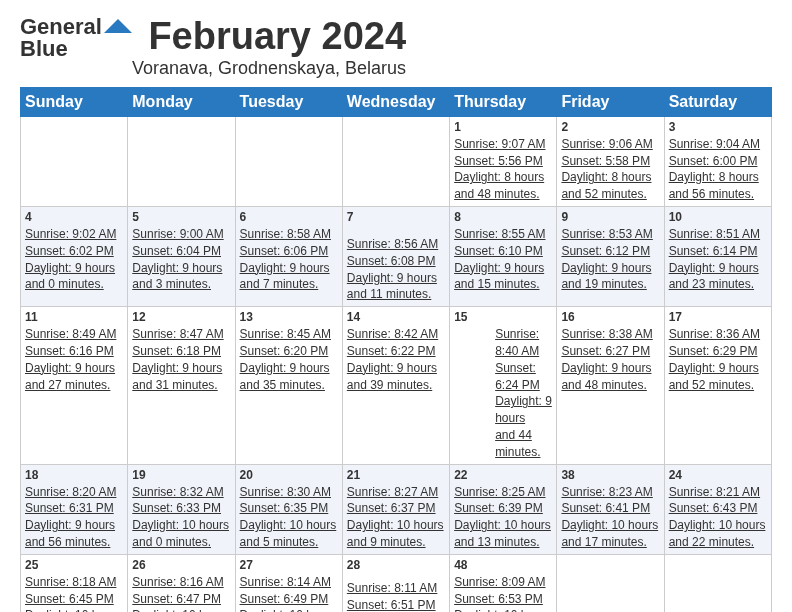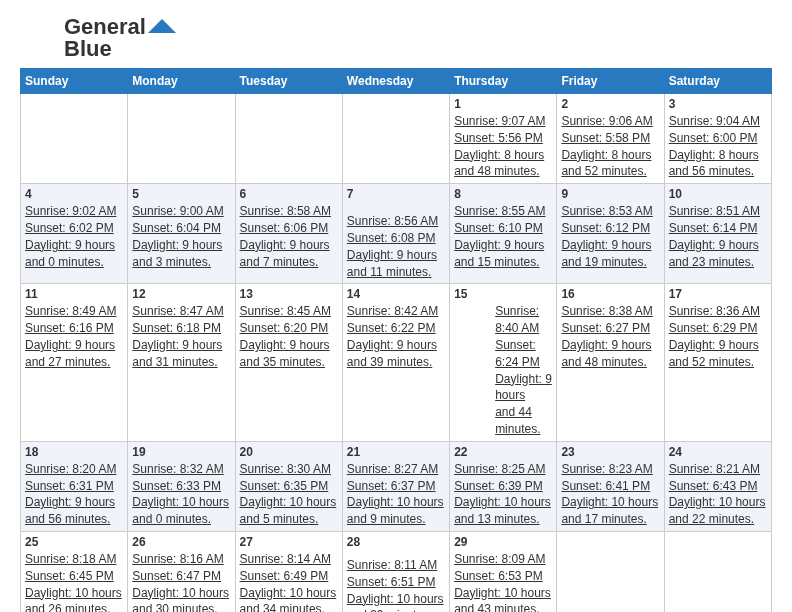--- a/index.html
+++ b/index.html
@@ -8,21 +8,20 @@
       background: #fff;
       width: 792px;
       min-height: 612px;
       padding: 16px 20px;
     }
     .header-logo {
       display: flex;
       align-items: flex-start;
       justify-content: flex-start;
       margin-bottom: 4px;
-      margin-left: 44px;
     }
     .logo-area {
       display: flex;
       flex-direction: column;
       align-items: flex-start;
     }
     .logo-text {
       font-size: 22px;
       font-weight: bold;
       color: #333;
@@ -53,21 +52,21 @@
     }
     table {
       width: 100%;
       border-collapse: collapse;
       margin-top: 8px;
       table-layout: fixed;
     }
     th {
       background-color: #2979c0;
       color: #fff;
-      font-size: 12px;
+      font-size: 16px;
       font-weight: bold;
       padding: 5px 4px;
       text-align: left;
       border: 1px solid #2979c0;
     }
     td {
       border: 1px solid #ccc;
       vertical-align: top;
       padding: 3px 4px;
       font-size: 10.5px;
@@ -101,20 +100,24 @@
     <div class="logo-row">
       <span class="logo-text">
         <span>General</span>
       </span>
       <svg class="logo-arrow" viewBox="0 0 28 14">
         <polygon points="0,14 14,0 28,14" fill="#2979c0"></polygon>
       </svg>
     </div>
     <span class="logo-text blue">Blue</span>
   </div>
+  <div class="title-area">
+    <div class="month-title">February 2024</div>
+    <div class="location-title">Voranava, Grodnenskaya, Belarus</div>
+  </div>
 </div>
 
 <table>
   <thead>
     <tr id="header-row">
         <th>Sunday</th>
         <th>Monday</th>
         <th>Tuesday</th>
         <th>Wednesday</th>
         <th>Thursday</th>
@@ -282,21 +285,21 @@
 and 9 minutes.</div>
         </td>
         <td>
           <div class="day-number">22</div>
           <div class="day-info" style="white-space: pre-line;">Sunrise: 8:25 AM
 Sunset: 6:39 PM
 Daylight: 10 hours
 and 13 minutes.</div>
         </td>
         <td>
-          <div class="day-number">23</div>
+          <div class="day-number">38</div>
           <div class="day-info" style="white-space: pre-line;">Sunrise: 8:23 AM
 Sunset: 6:41 PM
 Daylight: 10 hours
 and 17 minutes.</div>
         </td>
         <td>
           <div class="day-number">24</div>
           <div class="day-info" style="white-space: pre-line;">Sunrise: 8:21 AM
 Sunset: 6:43 PM
 Daylight: 10 hours
@@ -326,21 +329,21 @@
 and 34 minutes.</div>
         </td>
         <td>
           <div class="day-number">28</div>
           <div class="day-info" style="white-space: pre-line; margin-top: 8px;">Sunrise: 8:11 AM
 Sunset: 6:51 PM
 Daylight: 10 hours
 and 39 minutes.</div>
         </td>
         <td>
-          <div class="day-number">29</div>
+          <div class="day-number">48</div>
           <div class="day-info" style="white-space: pre-line;">Sunrise: 8:09 AM
 Sunset: 6:53 PM
 Daylight: 10 hours
 and 43 minutes.</div>
         </td>
         <td class="empty"></td>
         <td class="empty"></td>
       </tr>
     </tbody>
 </table>

